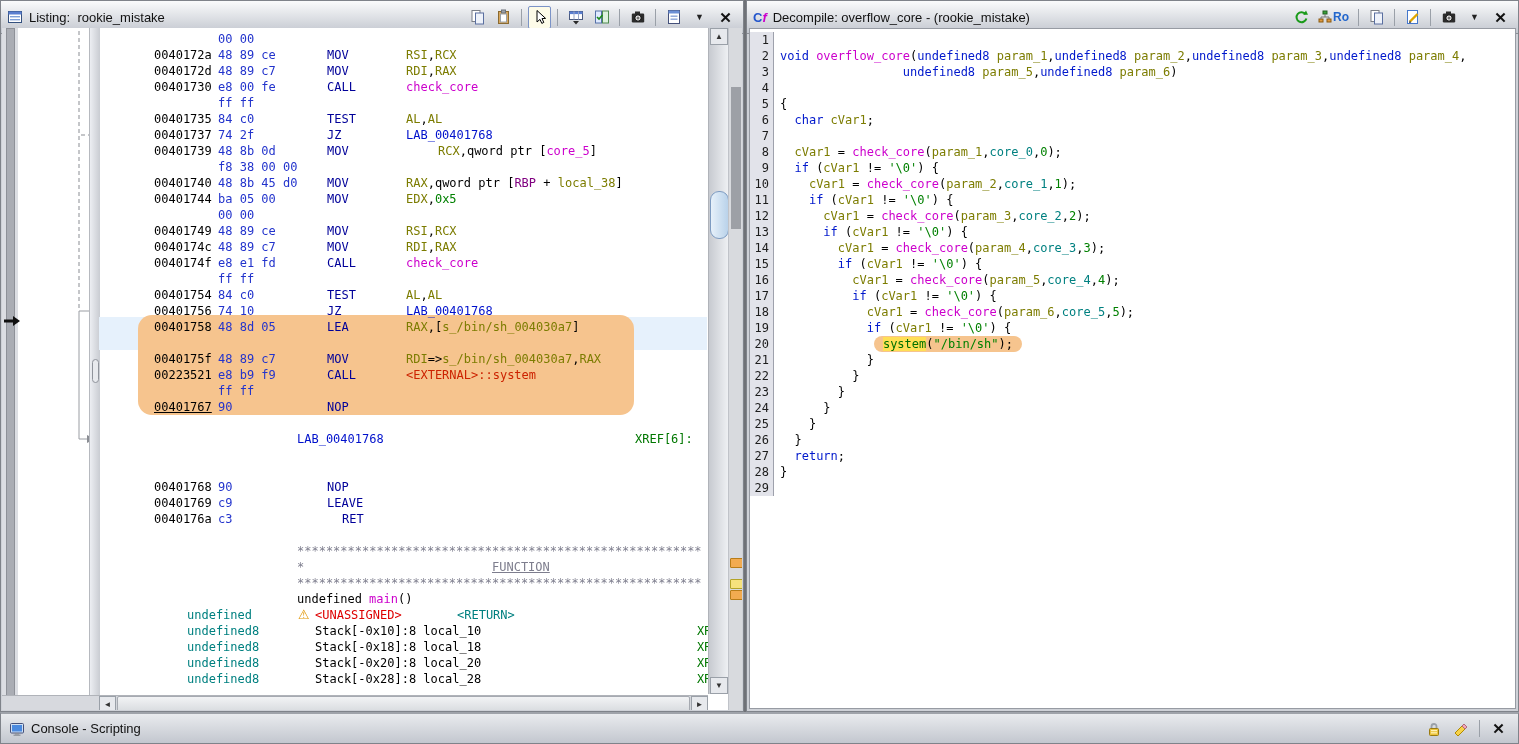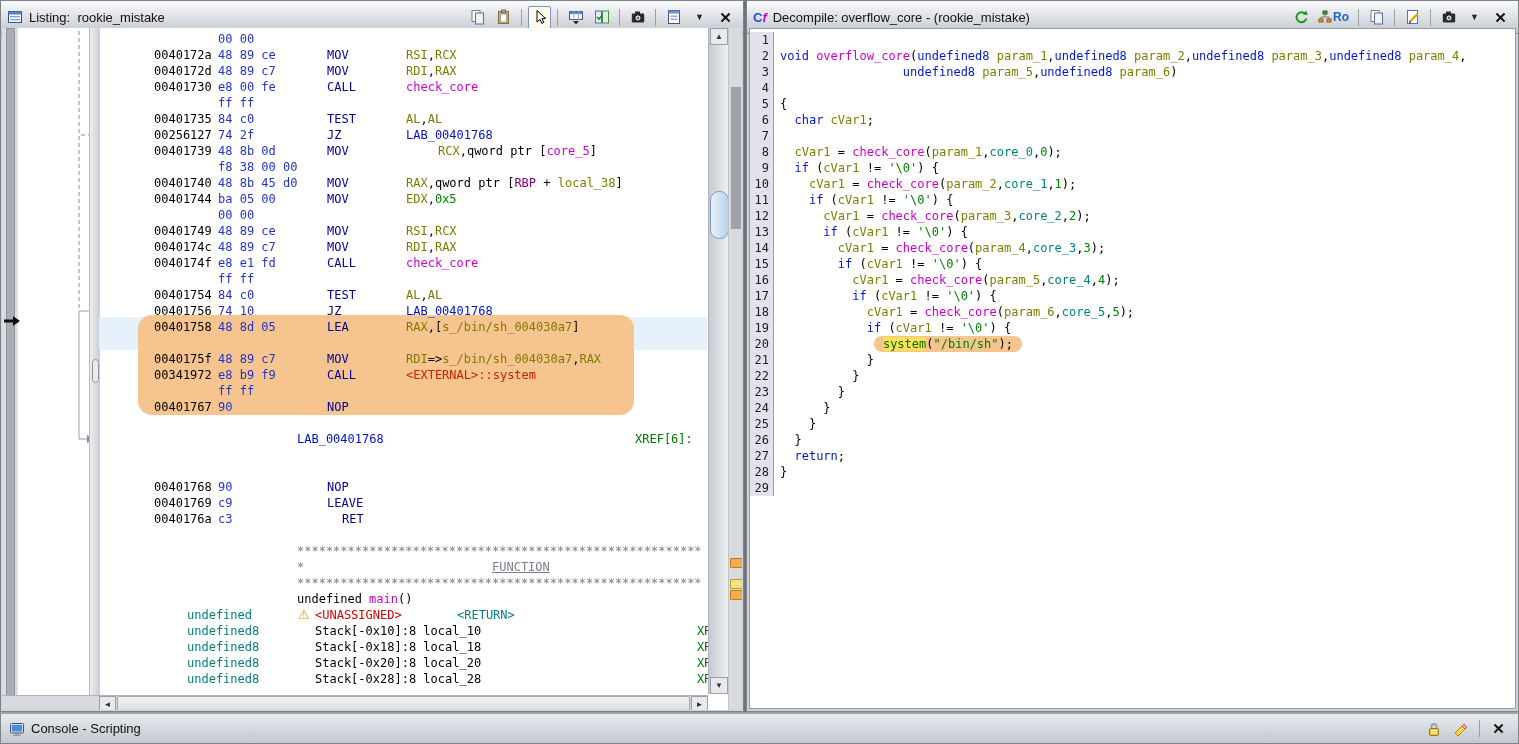--- a/index.html
+++ b/index.html
@@ -213,21 +213,21 @@
           <div class="lrow" style="top: 67px;">
             <span class="tk tk-b" style="left: 216px;">ff ff</span>
           </div>
           <div class="lrow" style="top: 83px;">
             <span class="tk tk-a" style="left: 152px;">00401735</span>
             <span class="tk tk-b" style="left: 216px;">84 c0</span>
             <span class="tk tk-m" style="left: 325px;">TEST</span>
             <span class="tk" style="left: 404px;"><span class="tk-r">AL</span><span class="tk-p">,</span><span class="tk-r">AL</span></span>
           </div>
           <div class="lrow" style="top: 99px;">
-            <span class="tk tk-a" style="left: 152px;">00256127</span>
+            <span class="tk tk-a" style="left: 152px;">00401737</span>
             <span class="tk tk-b" style="left: 216px;">74 2f</span>
             <span class="tk tk-m" style="left: 325px;">JZ</span>
             <span class="tk" style="left: 404px;"><span class="tk-l">LAB_00401768</span></span>
           </div>
           <div class="lrow" style="top: 115px;">
             <span class="tk tk-a" style="left: 152px;">00401739</span>
             <span class="tk tk-b" style="left: 216px;">48 8b 0d</span>
             <span class="tk tk-m" style="left: 325px;">MOV</span>
             <span class="tk" style="left: 404px; margin-left: 32px;"><span class="tk-r">RCX</span><span class="tk-p">,qword ptr [</span><span class="tk-f">core_5</span><span class="tk-p">]</span></span>
           </div>
@@ -288,30 +288,30 @@
             <span class="tk tk-m" style="left: 325px;">LEA</span>
             <span class="tk" style="left: 404px;"><span class="tk-r">RAX</span><span class="tk-p">,[</span><span class="tk-r">s_/bin/sh_004030a7</span><span class="tk-p">]</span></span>
           </div>
           <div class="lrow" style="top: 323px;">
             <span class="tk tk-a" style="left: 152px;">0040175f</span>
             <span class="tk tk-b" style="left: 216px;">48 89 c7</span>
             <span class="tk tk-m" style="left: 325px;">MOV</span>
             <span class="tk" style="left: 404px;"><span class="tk-r">RDI</span><span class="tk-p">=&gt;</span><span class="tk-r">s_/bin/sh_004030a7</span><span class="tk-p">,</span><span class="tk-r">RAX</span></span>
           </div>
           <div class="lrow" style="top: 339px;">
-            <span class="tk tk-a" style="left: 152px;">00341972</span>
+            <span class="tk tk-a" style="left: 152px;">00223521</span>
             <span class="tk tk-b" style="left: 216px;">e8 b9 f9</span>
             <span class="tk tk-m" style="left: 325px;">CALL</span>
             <span class="tk" style="left: 404px;"><span class="tk-x">&lt;EXTERNAL&gt;::system</span></span>
           </div>
           <div class="lrow" style="top: 355px;">
             <span class="tk tk-b" style="left: 216px;">ff ff</span>
           </div>
           <div class="lrow" style="top: 371px;">
-            <span class="tk tk-a" style="left: 152px;">00401767</span>
+            <span class="tk tk-a" style="left: 152px; text-decoration: underline;">00401767</span>
             <span class="tk tk-b" style="left: 216px;">90</span>
             <span class="tk tk-m" style="left: 325px;">NOP</span>
           </div>
           <div class="lrow" style="top: 403px;">
             <span class="tk tk-l" style="left: 295px;">LAB_00401768</span>
             <span class="tk tk-g" style="left: 633px;">XREF[6]:</span>
           </div>
           <div class="lrow" style="top: 451px;">
             <span class="tk tk-a" style="left: 152px;">00401768</span>
             <span class="tk tk-b" style="left: 216px;">90</span>

